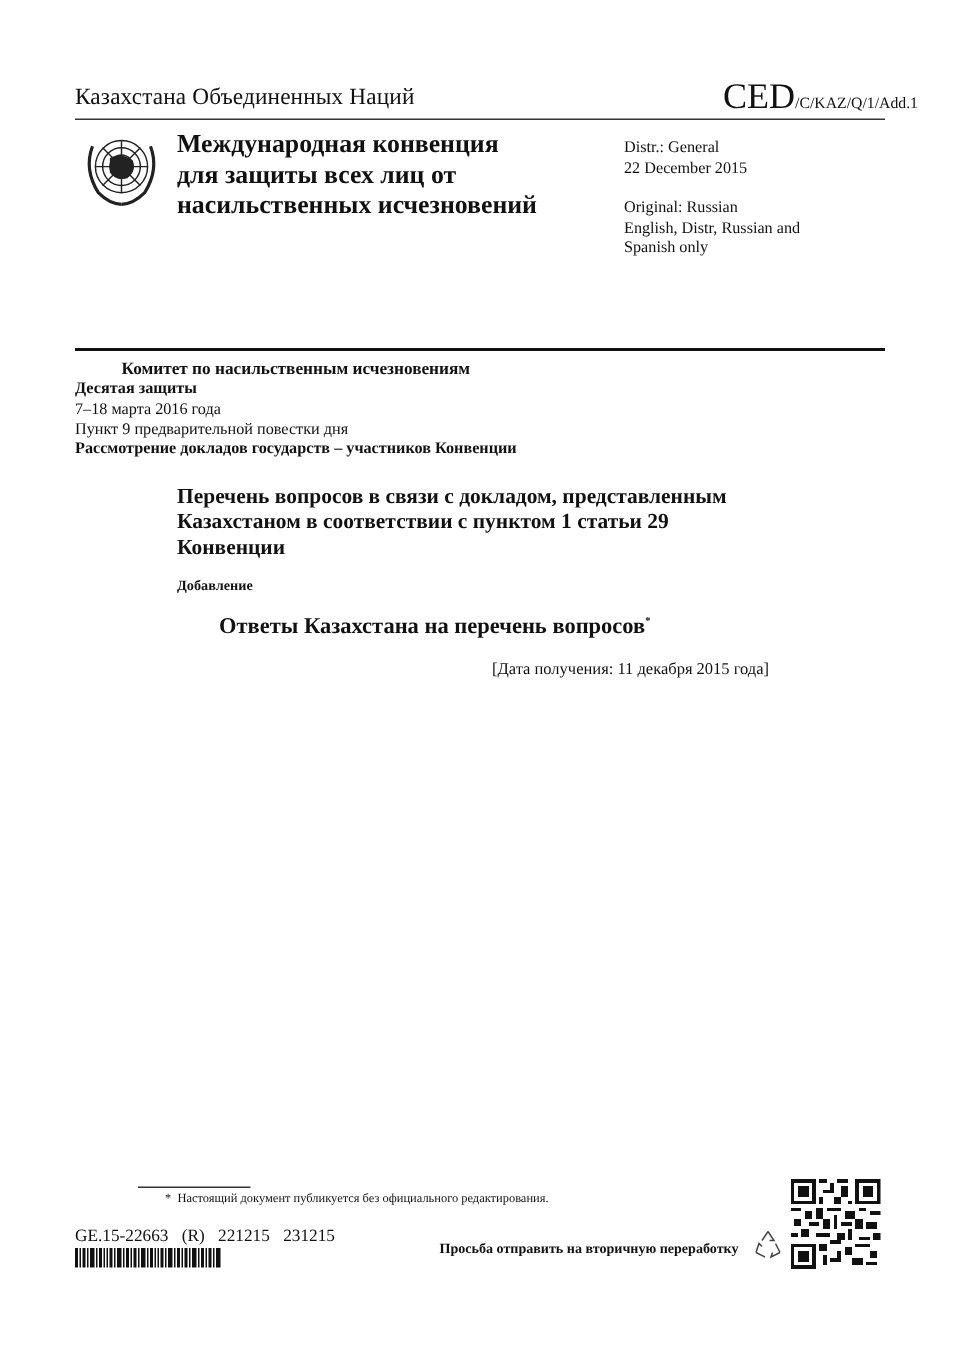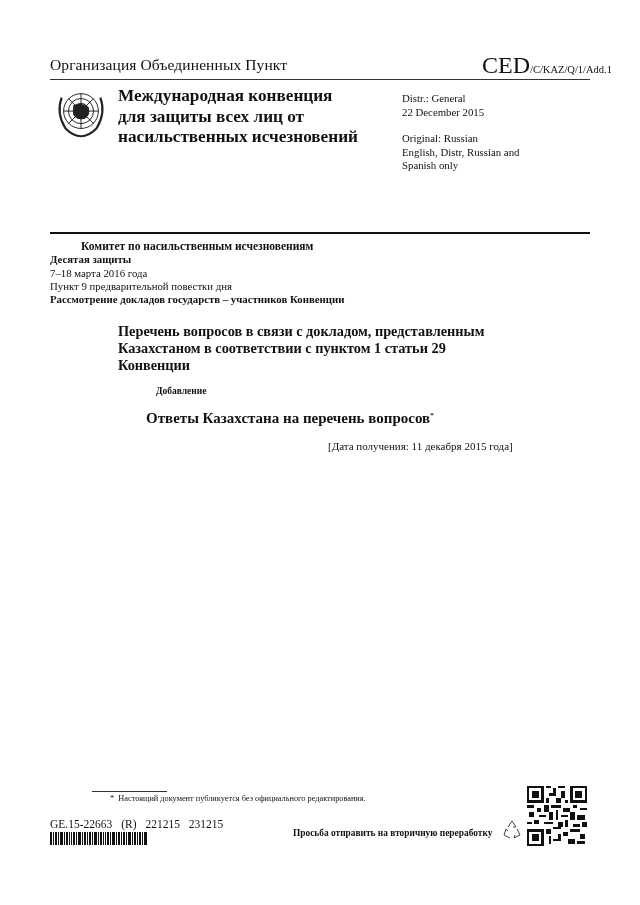--- a/index.html
+++ b/index.html
@@ -5,44 +5,44 @@
   html, body { margin:0; padding:0; background:#fff; }
   body { width:640px; height:905px; position:relative; overflow:hidden; font-family:"Liberation Serif", "DejaVu Serif", serif; color:#111; }
   .abs { position:absolute; }
   .org { left:50px; top:56px; font-size:15.5px; letter-spacing:0.1px; }
   .symbol { right:28px; top:52px; white-space:nowrap; }
   .symbol .big { font-size:24px; }
   .symbol .small { font-size:10.5px; }
   .rule1 { left:50px; top:79px; width:540px; height:1px; background:#333; }
   .emblem { left:52px; top:84px; width:58px; height:58px; }
   .conv-title { left:118px; top:86px; font-weight:bold; font-size:17.2px; line-height:20.5px; width:290px; }
-  .distr { left:402px; top:92px; font-size:10.8px; line-height:13.5px; }
+  .distr { left:416px; top:92px; font-size:10.8px; line-height:13.5px; }
   .distr .gap { height:13px; }
   .rule2 { left:50px; top:232px; width:540px; height:2px; background:#111; }
   .committee { left:50px; top:240px; font-size:10.8px; line-height:13.3px; }
   .committee .b1 { font-weight:bold; font-size:11.5px;text-align:center; }
   .committee .b { font-weight:bold; }
   .doc-title { left:118px; top:323px; font-weight:bold; font-size:14.3px; line-height:17px; width:420px; }
-  .addendum { left:118px; top:386px; font-weight:bold; font-size:9.5px;margin-left:38px; }
+  .addendum { left:118px; top:386px; font-weight:bold; font-size:9.5px; }
   .answers { left:118px; top:410px; font-weight:bold; font-size:15px;margin-left:28px; }
   .answers sup { font-size:7px; }
   .received { left:328px; top:440px; font-size:11px; }
   .fn-rule { left:92px; top:791px; width:75px; height:1px; background:#333; }
   .footnote { left:110px; top:794px; font-size:8.3px; }
   .gecode { left:50px; top:818px; font-size:11.5px; word-spacing:6px; }
   .barcode { left:50px; top:832px; width:110px; height:13px; display:flex; gap:1px; }
   .barcode span { background:#111; height:100%; }
   .recycle-text { left:293px; top:828px; font-weight:bold; font-size:9.4px; }
   .recycle { left:500px; top:818px; width:24px; height:24px; }
   .qr { left:527px; top:786px; width:60px; height:60px; }
 </style>
 </head>
 <body>
 
-<div class="abs org">Организация Объединенных Пункт</div>
+<div class="abs org">Казахстана Объединенных Наций</div>
 <div class="abs symbol">
   <span class="big">CED</span><span class="small">/C/KAZ/Q/1/Add.1</span>
 </div>
 <div class="abs rule1"></div>
 
 <svg class="abs emblem" viewBox="0 0 60 60">
   <g fill="none" stroke="#222" stroke-width="1">
     <circle cx="30" cy="28" r="18"></circle>
     <circle cx="30" cy="28" r="13"></circle>
     <circle cx="30" cy="28" r="8"></circle>

